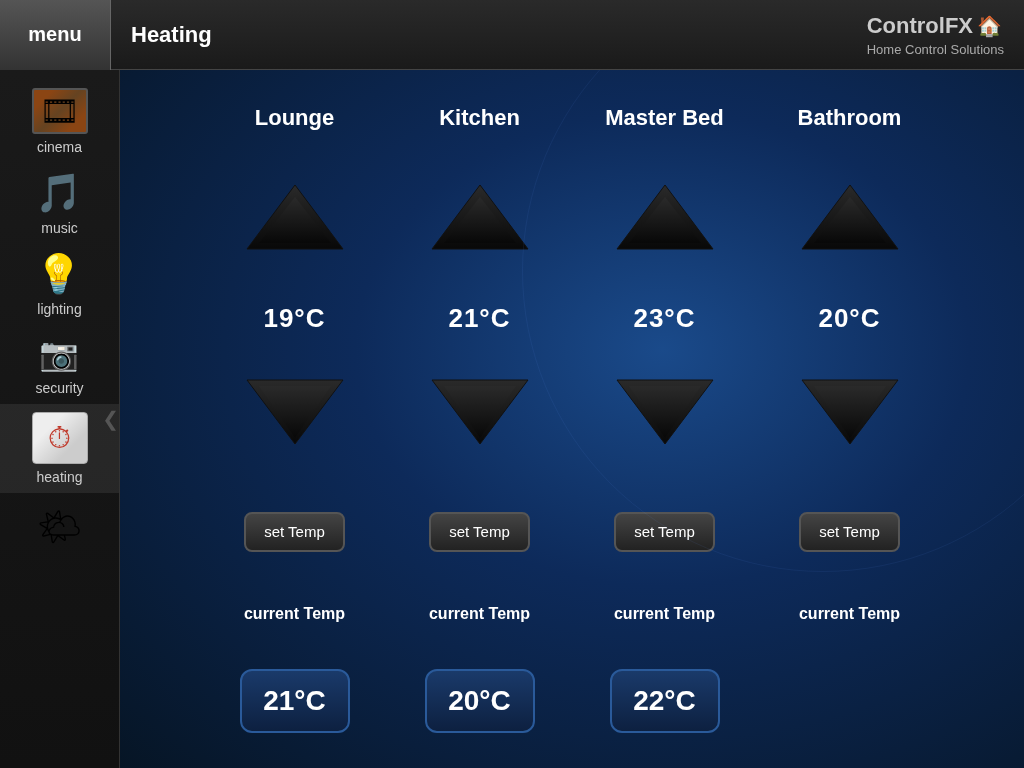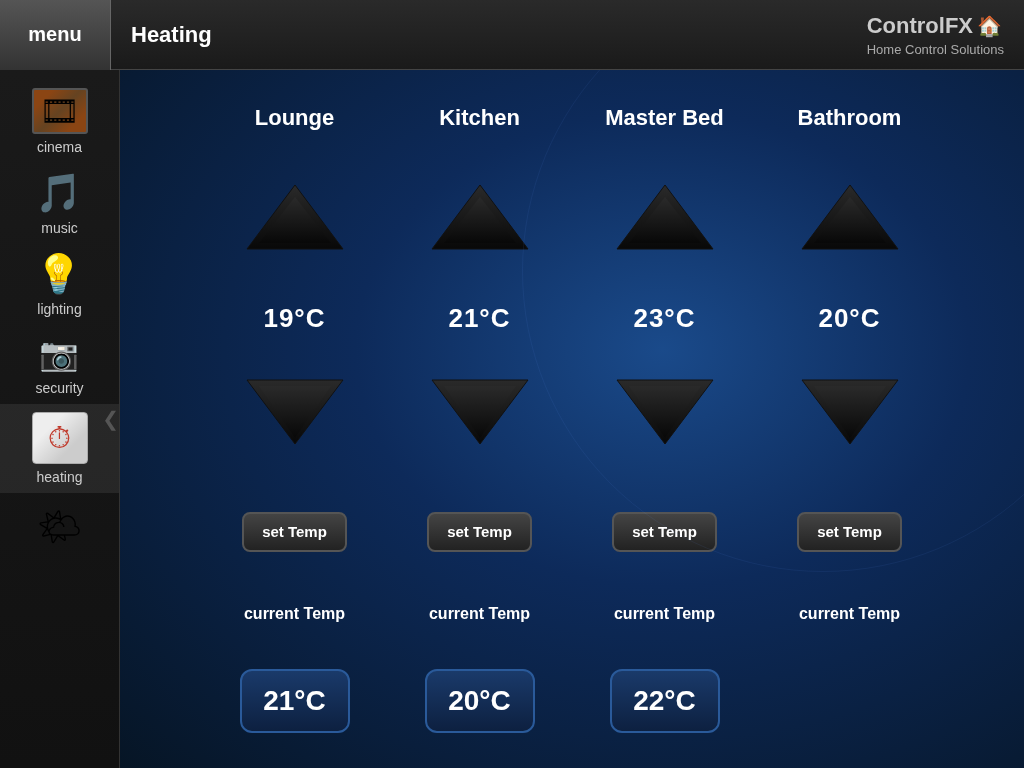--- a/index.html
+++ b/index.html
@@ -244,21 +244,21 @@
     }
 
     .set-temp-btn {
       background: linear-gradient(180deg, #444 0%, #222 100%);
       border: 2px solid #555;
       border-radius: 8px;
       padding: 8px 18px;
       cursor: pointer;
       color: white;
       font-size: 15px;
-      font-weight: bold;
+      font-weight: normal;
       text-align: center;
       margin-top: 24px;
       margin-bottom: 18px;
       line-height: 1.3;
     }
 
     .current-temp-label {
       color: white;
       font-size: 16px;
       font-weight: bold;

